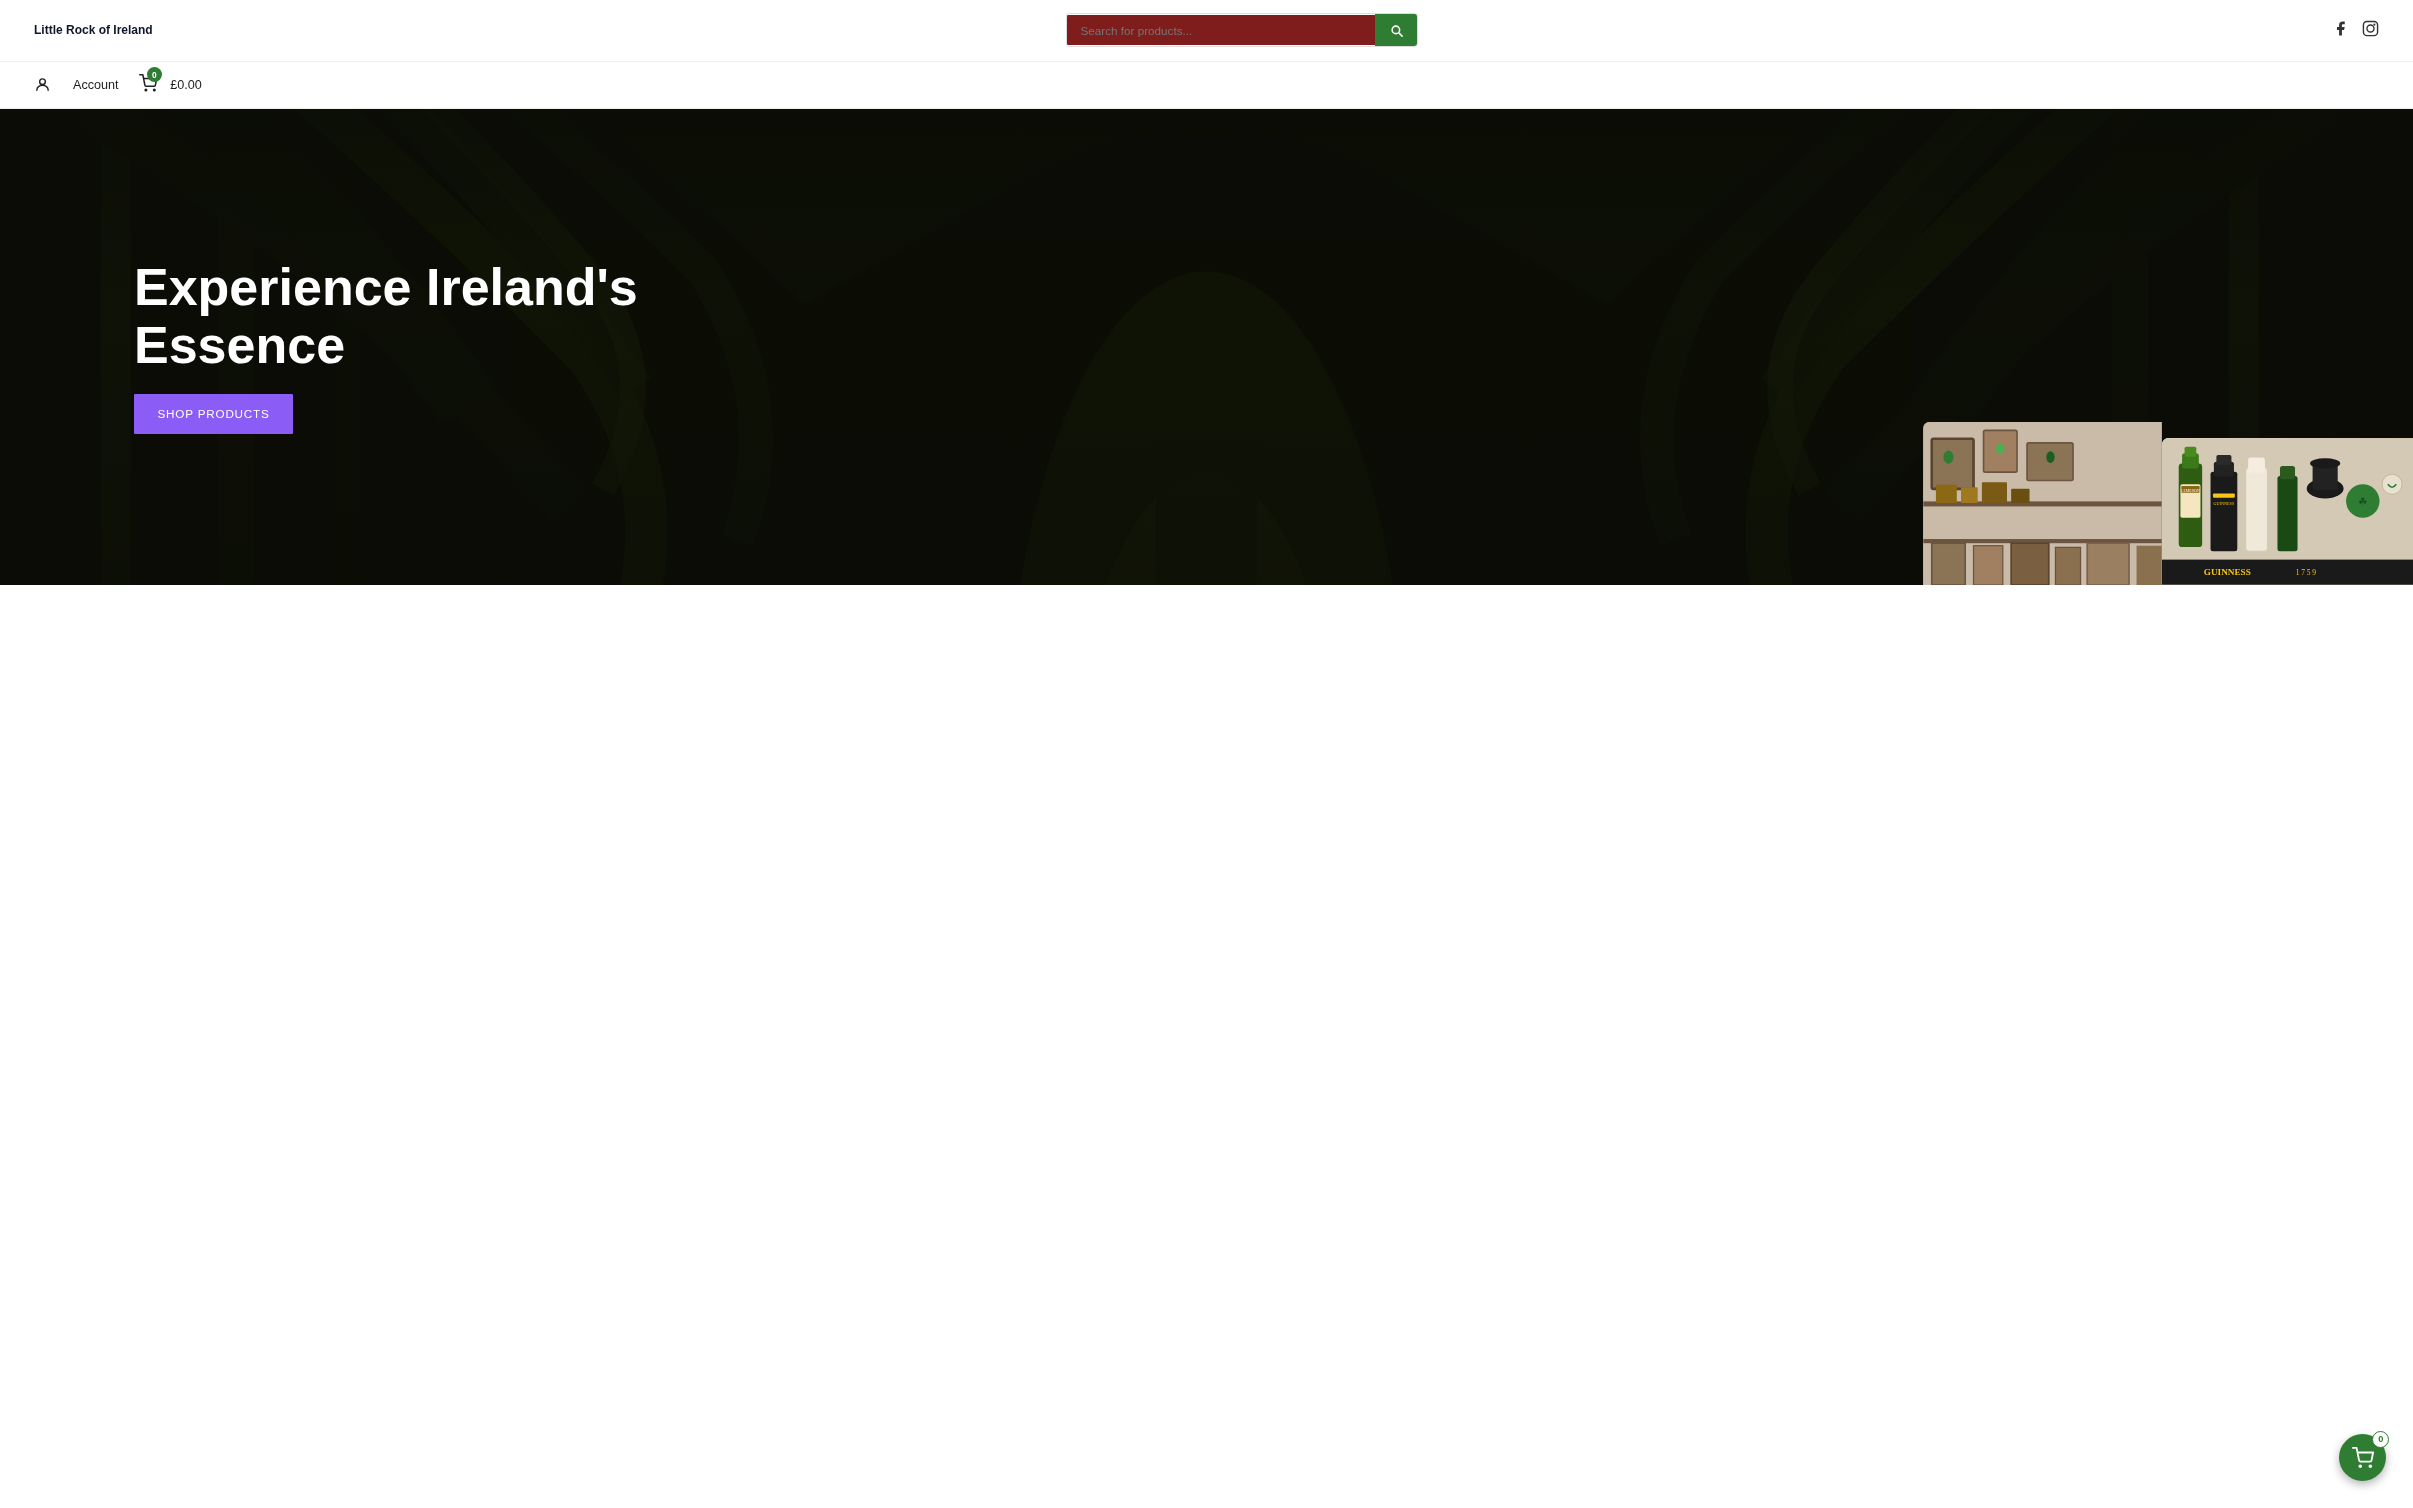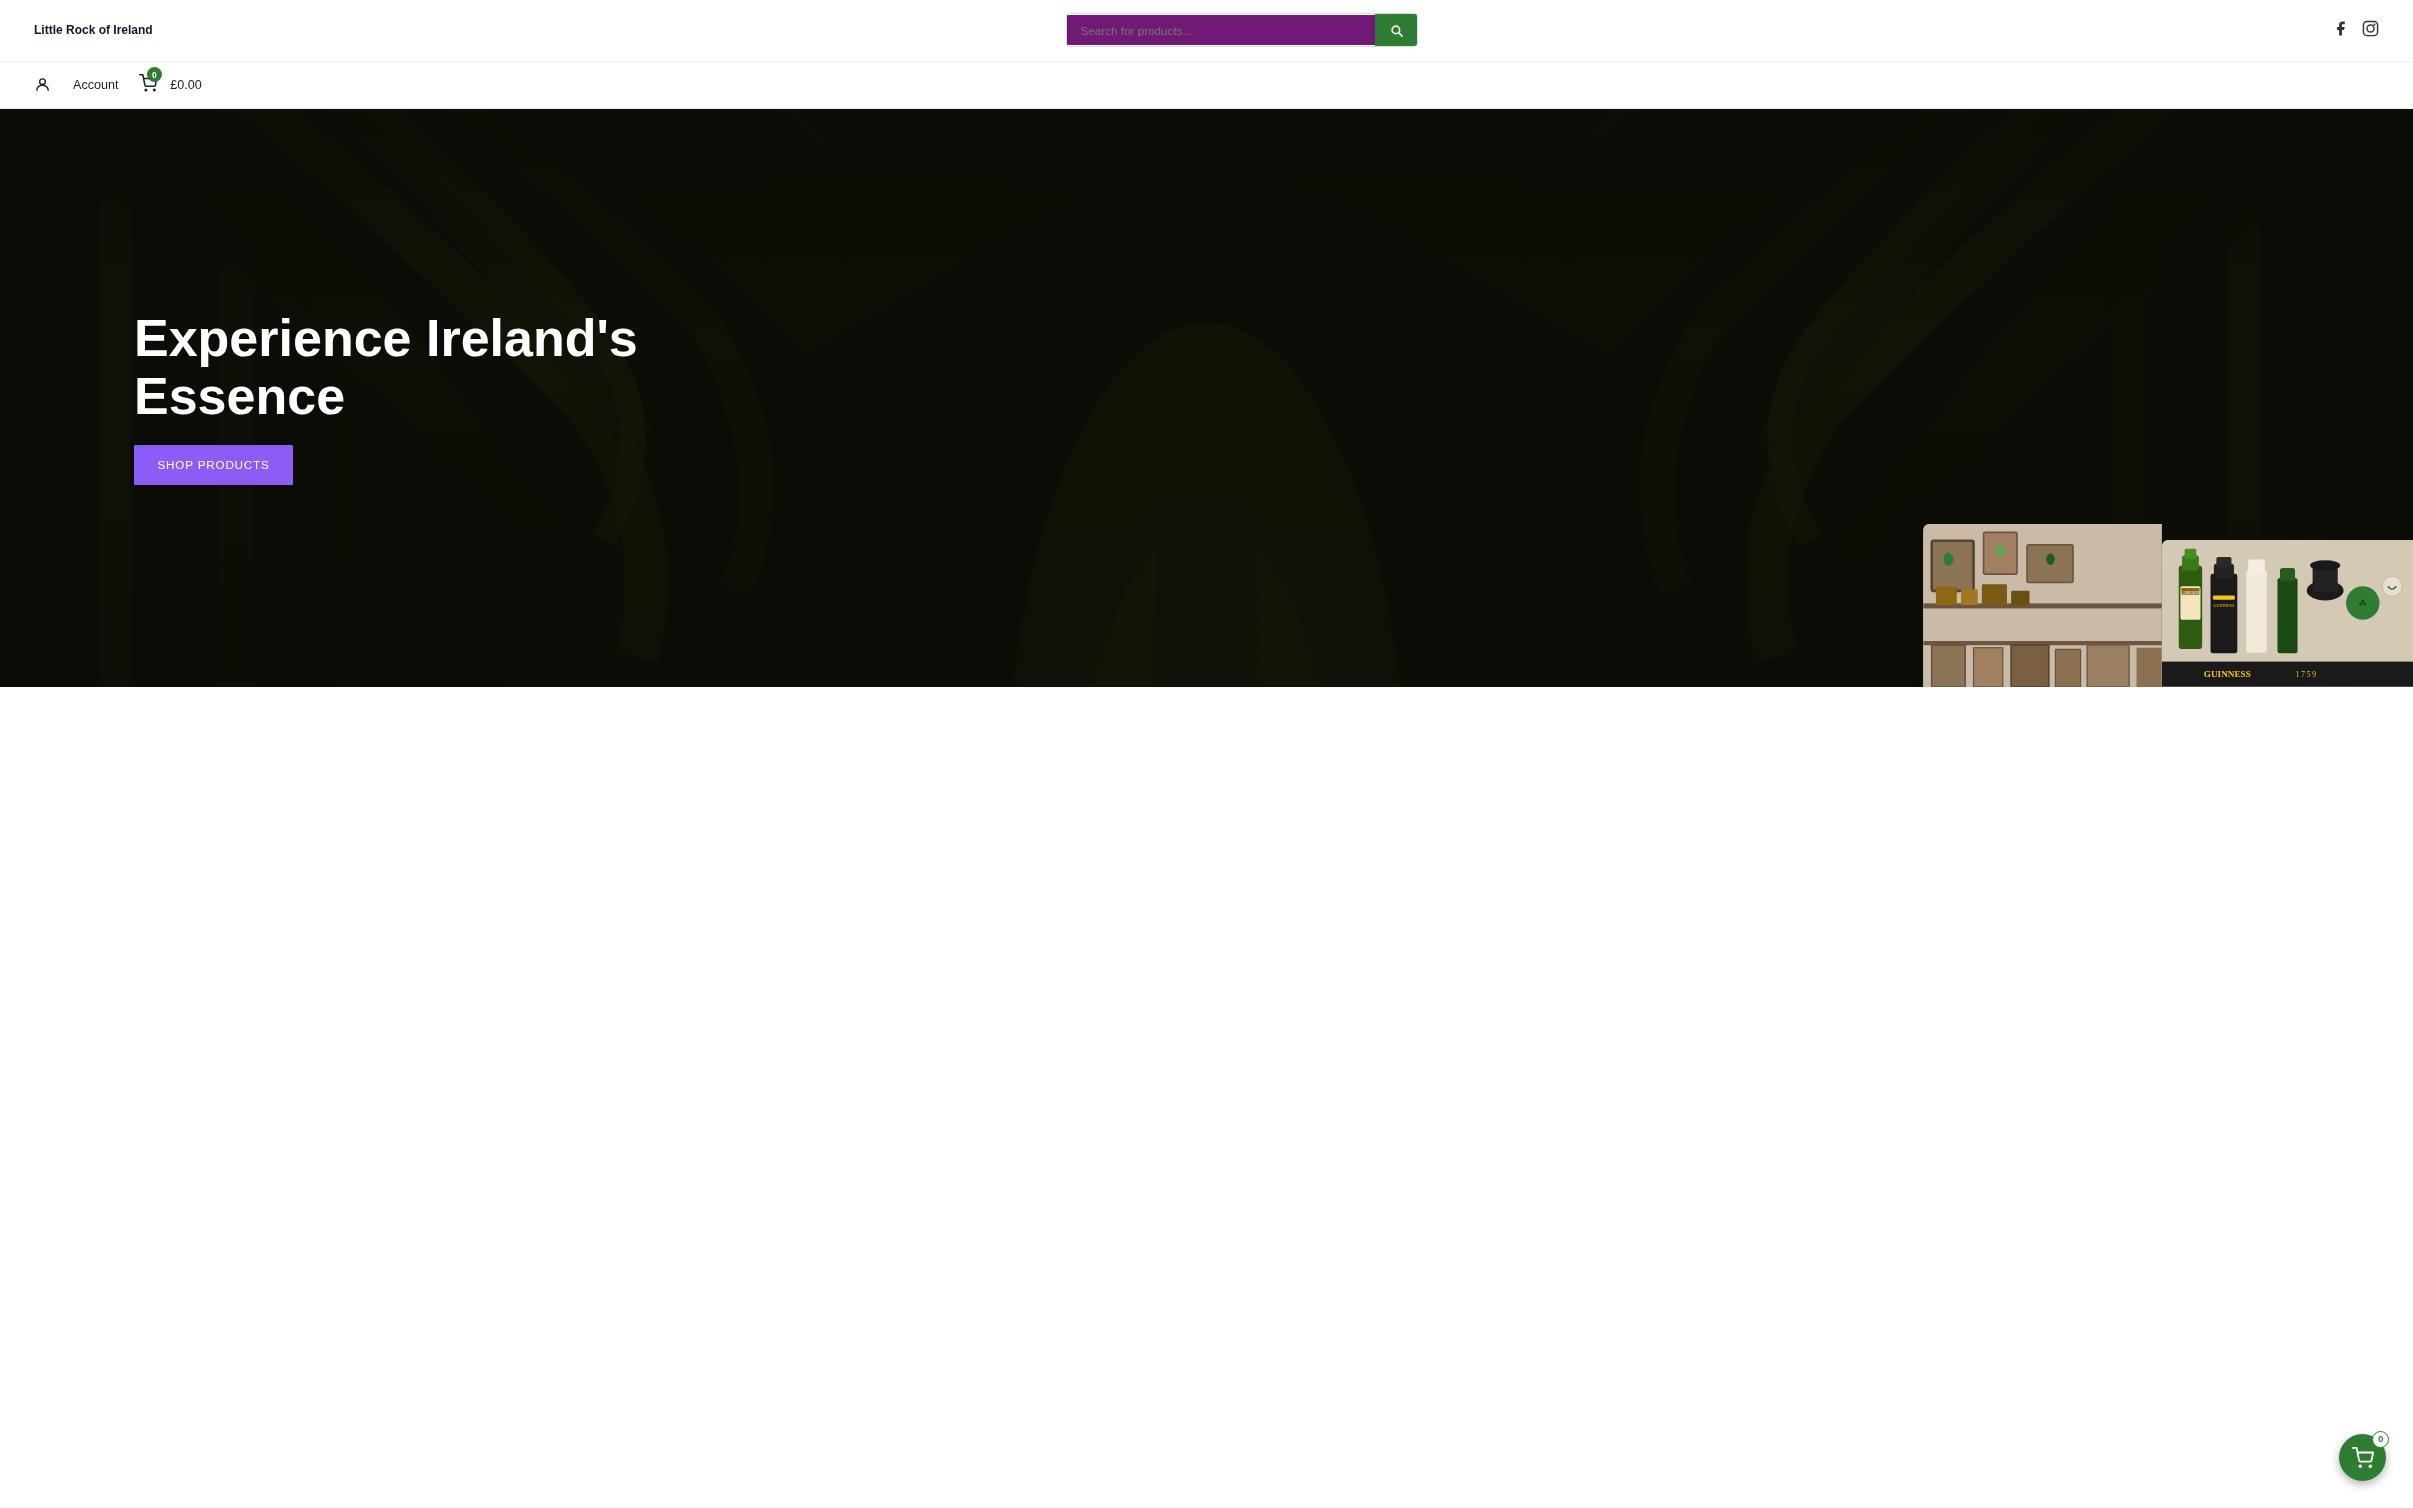--- a/index.html
+++ b/index.html
@@ -30,21 +30,21 @@
       width: 352px;
       flex-shrink: 0;
     }
     .search-input {
       border: none;
       outline: none;
       padding: 8.4px 13.4px;
       font-size: 11.7px;
       color: #999;
       width: 100%;
-      background: #701a75;
+      background: #7f1d1d;
     }
     .search-btn {
       background: #2e7d32;
       border: none;
       padding: 8.4px 13.4px;
       cursor: pointer;
       display: flex;
       align-items: center;
       justify-content: center;
       flex-shrink: 0;
@@ -129,21 +129,21 @@
       top: -6.7px;
       left: 8.4px;
       font-weight: 700;
     }
     .cart-icon-wrap { position: relative; margin-right: 8.4px; }
 
     
     .hero {
       position: relative;
       width: 100%;
-      height: 578px;
+      height: 476px;
       overflow: hidden;
       background: #1a1a0e;
     }
     .hero-bg {
       width: 100%;
       height: 100%;
       background: linear-gradient(
         to bottom,
         rgba(10,12,5,0.85) 0%,
         rgba(10,12,5,0.6) 40%,

